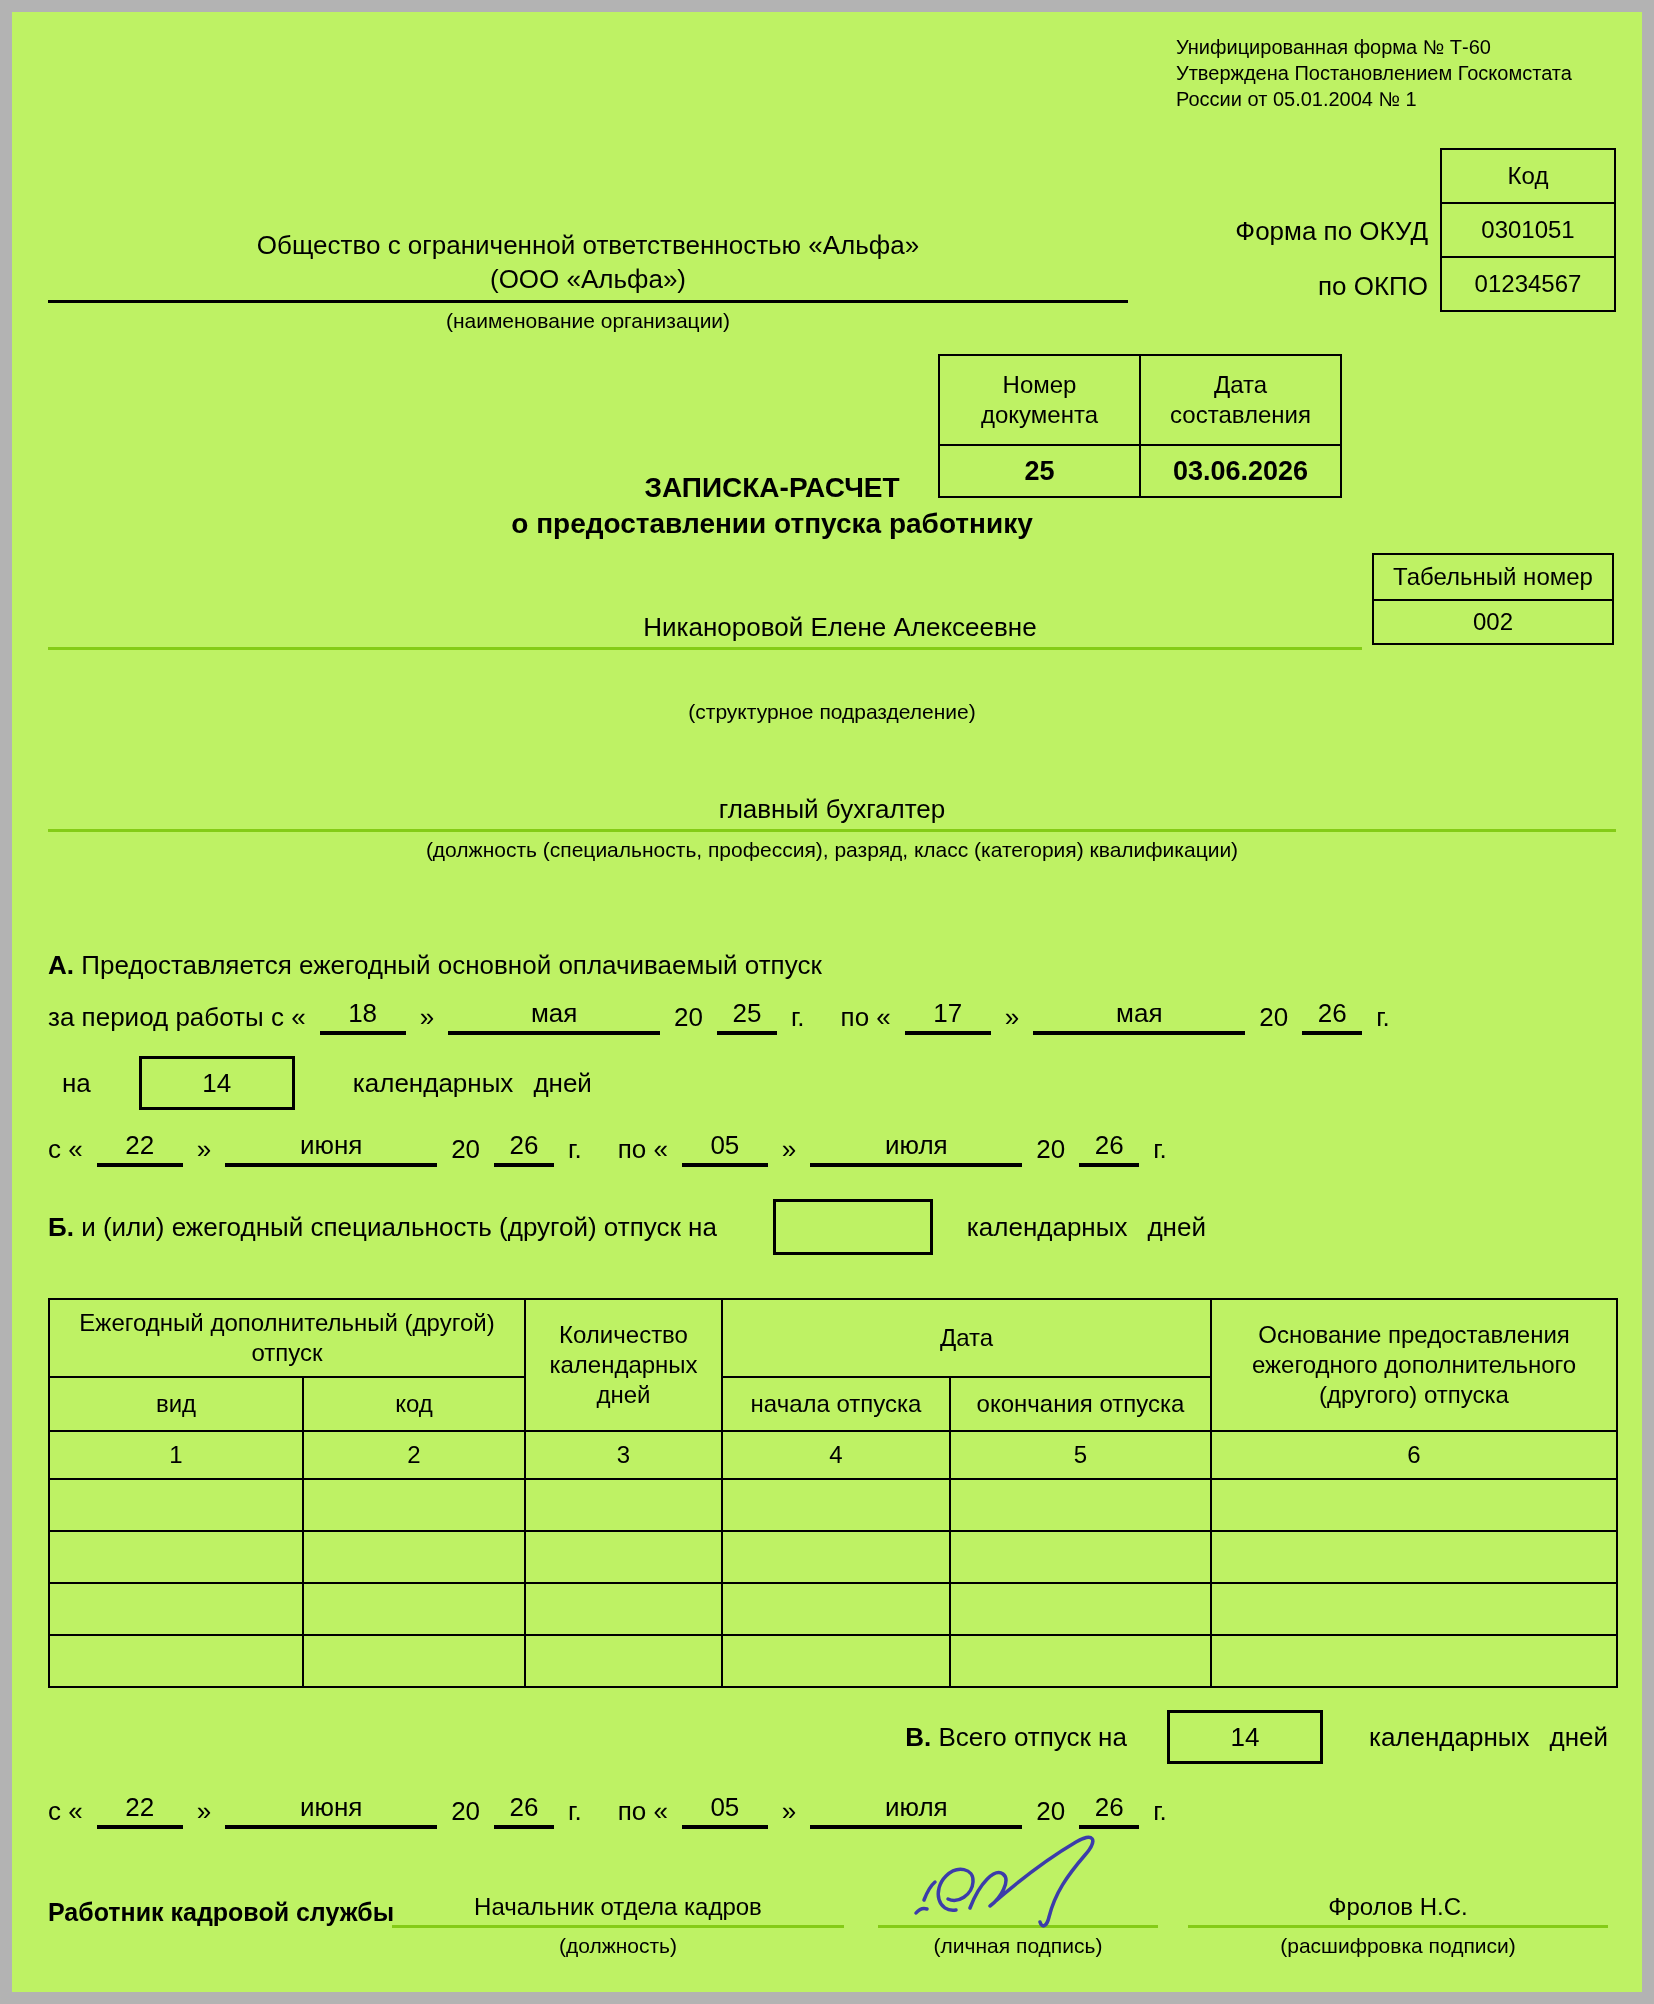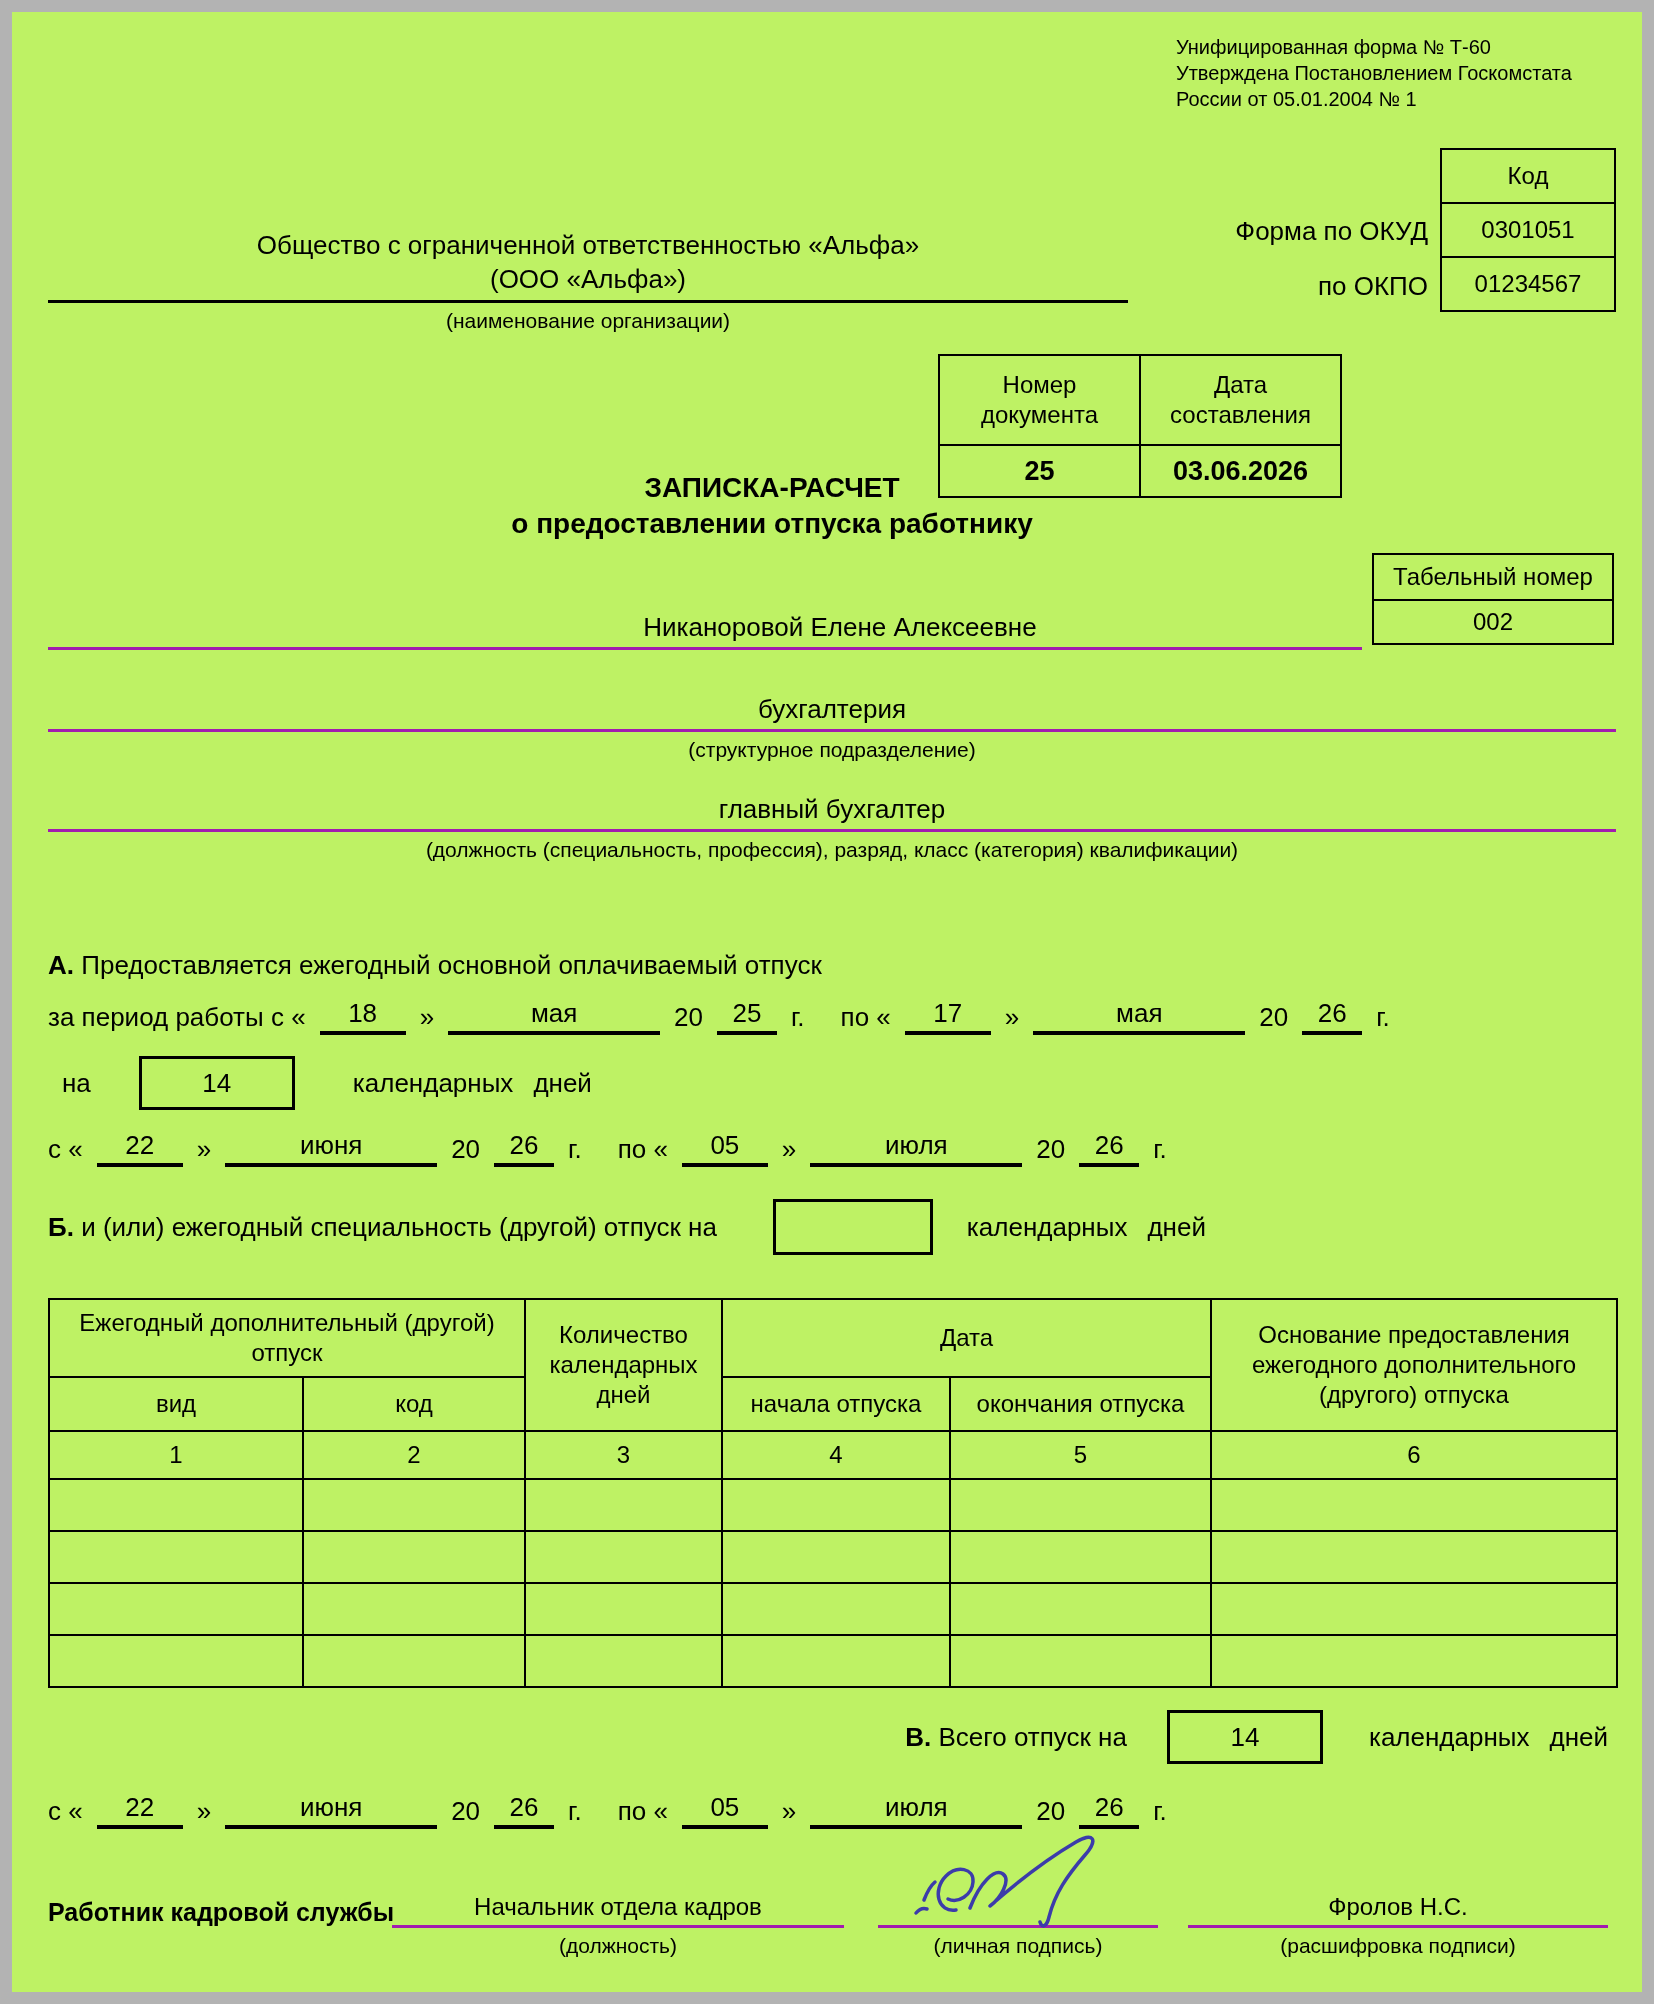--- a/index.html
+++ b/index.html
@@ -41,21 +41,21 @@
   .title-block { left: 60px; top: 458px; width: 1400px; text-align: center; font-size: 28px; font-weight: bold; line-height: 36px; }
 
   
   .tab-box { left: 1360px; top: 541px; width: 242px; border-collapse: collapse; }
   .tab-box td { border: 2px solid #000; text-align: center; vertical-align: middle; font-size: 24px; }
   .tab-box .tab-head { height: 46px; }
   .tab-box .tab-val { height: 44px; }
 
   
   .field { }
-  .field .field-value { display: flex; align-items: flex-end; justify-content: center; border-bottom: 3px solid #a21caf; font-size: 26px; padding-bottom: 4px; }
+  .field .field-value { display: flex; align-items: flex-end; justify-content: center; border-bottom: 3px solid #84cc16; font-size: 26px; padding-bottom: 4px; }
   .name-field { left: 36px; top: 596px; width: 1314px; }
   .name-field .field-value, .name-field .small-caption { padding-left: 270px; }
   .name-field .field-value { height: 42px; }
   .dept-field { left: 36px; top: 682px; width: 1568px; }
   .dept-field .field-value { height: 38px; }
   .pos-field { left: 36px; top: 782px; width: 1568px; }
   .pos-field .field-value { height: 38px; }
 
   
   .sec-heading { left: 36px; top: 938px; font-size: 26px; }
@@ -165,21 +165,20 @@
           <td class="tab-val">002</td>
         </tr>
   </tbody>
     </table>
 
   <div class="abs field name-field">
     <div class="field-value">Никаноровой Елене Алексеевне</div>
   </div>
 
   <div class="abs field dept-field">
-    <div class="field-value">бухгалтерия</div>
     <div class="small-caption">(структурное подразделение)</div>
   </div>
 
   <div class="abs field pos-field">
     <div class="field-value">главный бухгалтер</div>
     <div class="small-caption">(должность (специальность, профессия), разряд, класс (категория) квалификации)</div>
   </div>
 
   <div class="abs sec-heading">
     <span class="sec-letter">А.</span>

